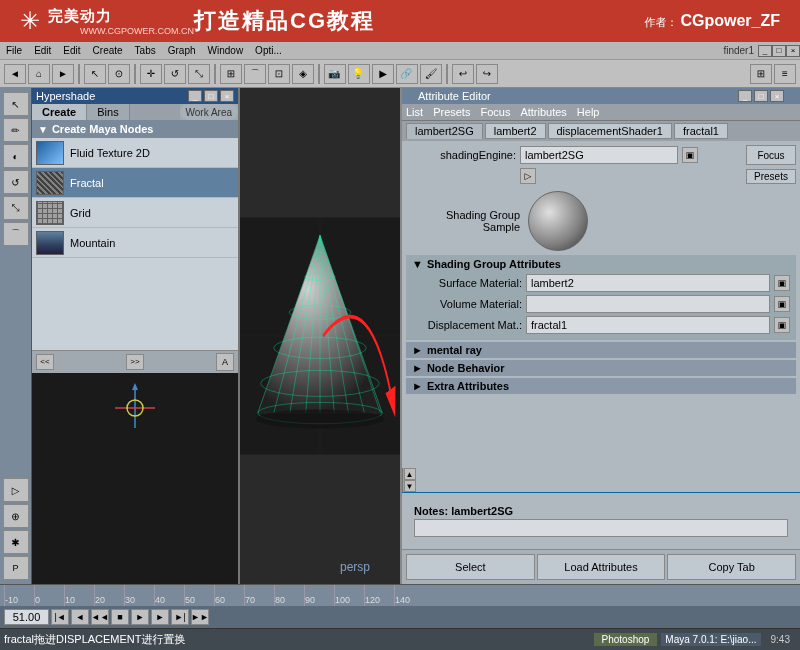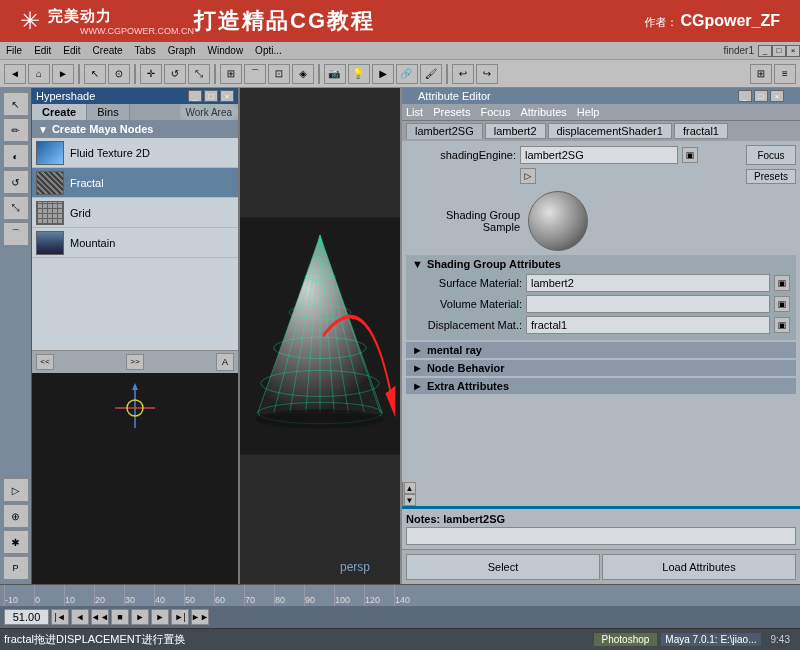--- a/index.html
+++ b/index.html
@@ -310,22 +310,22 @@
       font-weight: bold;
       cursor: pointer;
       display: flex;
       align-items: center;
       gap: 4px;
     }
 
     
     .notes-section {
       background: #b0b8c0;
-      padding: 4px;
-      border-top: 3px solid #0369a1;
+      padding: 12px;
+      border-top: 1px solid #0369a1;
     }
     .notes-label {
       font-size: 11px;
       font-weight: bold;
       color: #000;
       margin-bottom: 2px;
     }
     .notes-input {
       width: 100%;
       height: 18px;
@@ -812,20 +812,21 @@
       </div>
 
       <div class="notes-section">
         <div class="notes-label">Notes: lambert2SG</div>
         <input type="text" class="notes-input" value="" style="">
       </div>
 
       <div class="bottom-buttons">
         <div class="bottom-btn">Select</div>
         <div class="bottom-btn">Load Attributes</div>
+        <div class="bottom-btn">Copy Tab</div>
       </div>
 
     </div>
 
   </div>
 
   <div class="timeline">
     <div class="timeline-scale">
       <div class="timeline-tick">-10</div>
       <div class="timeline-tick">0</div>

